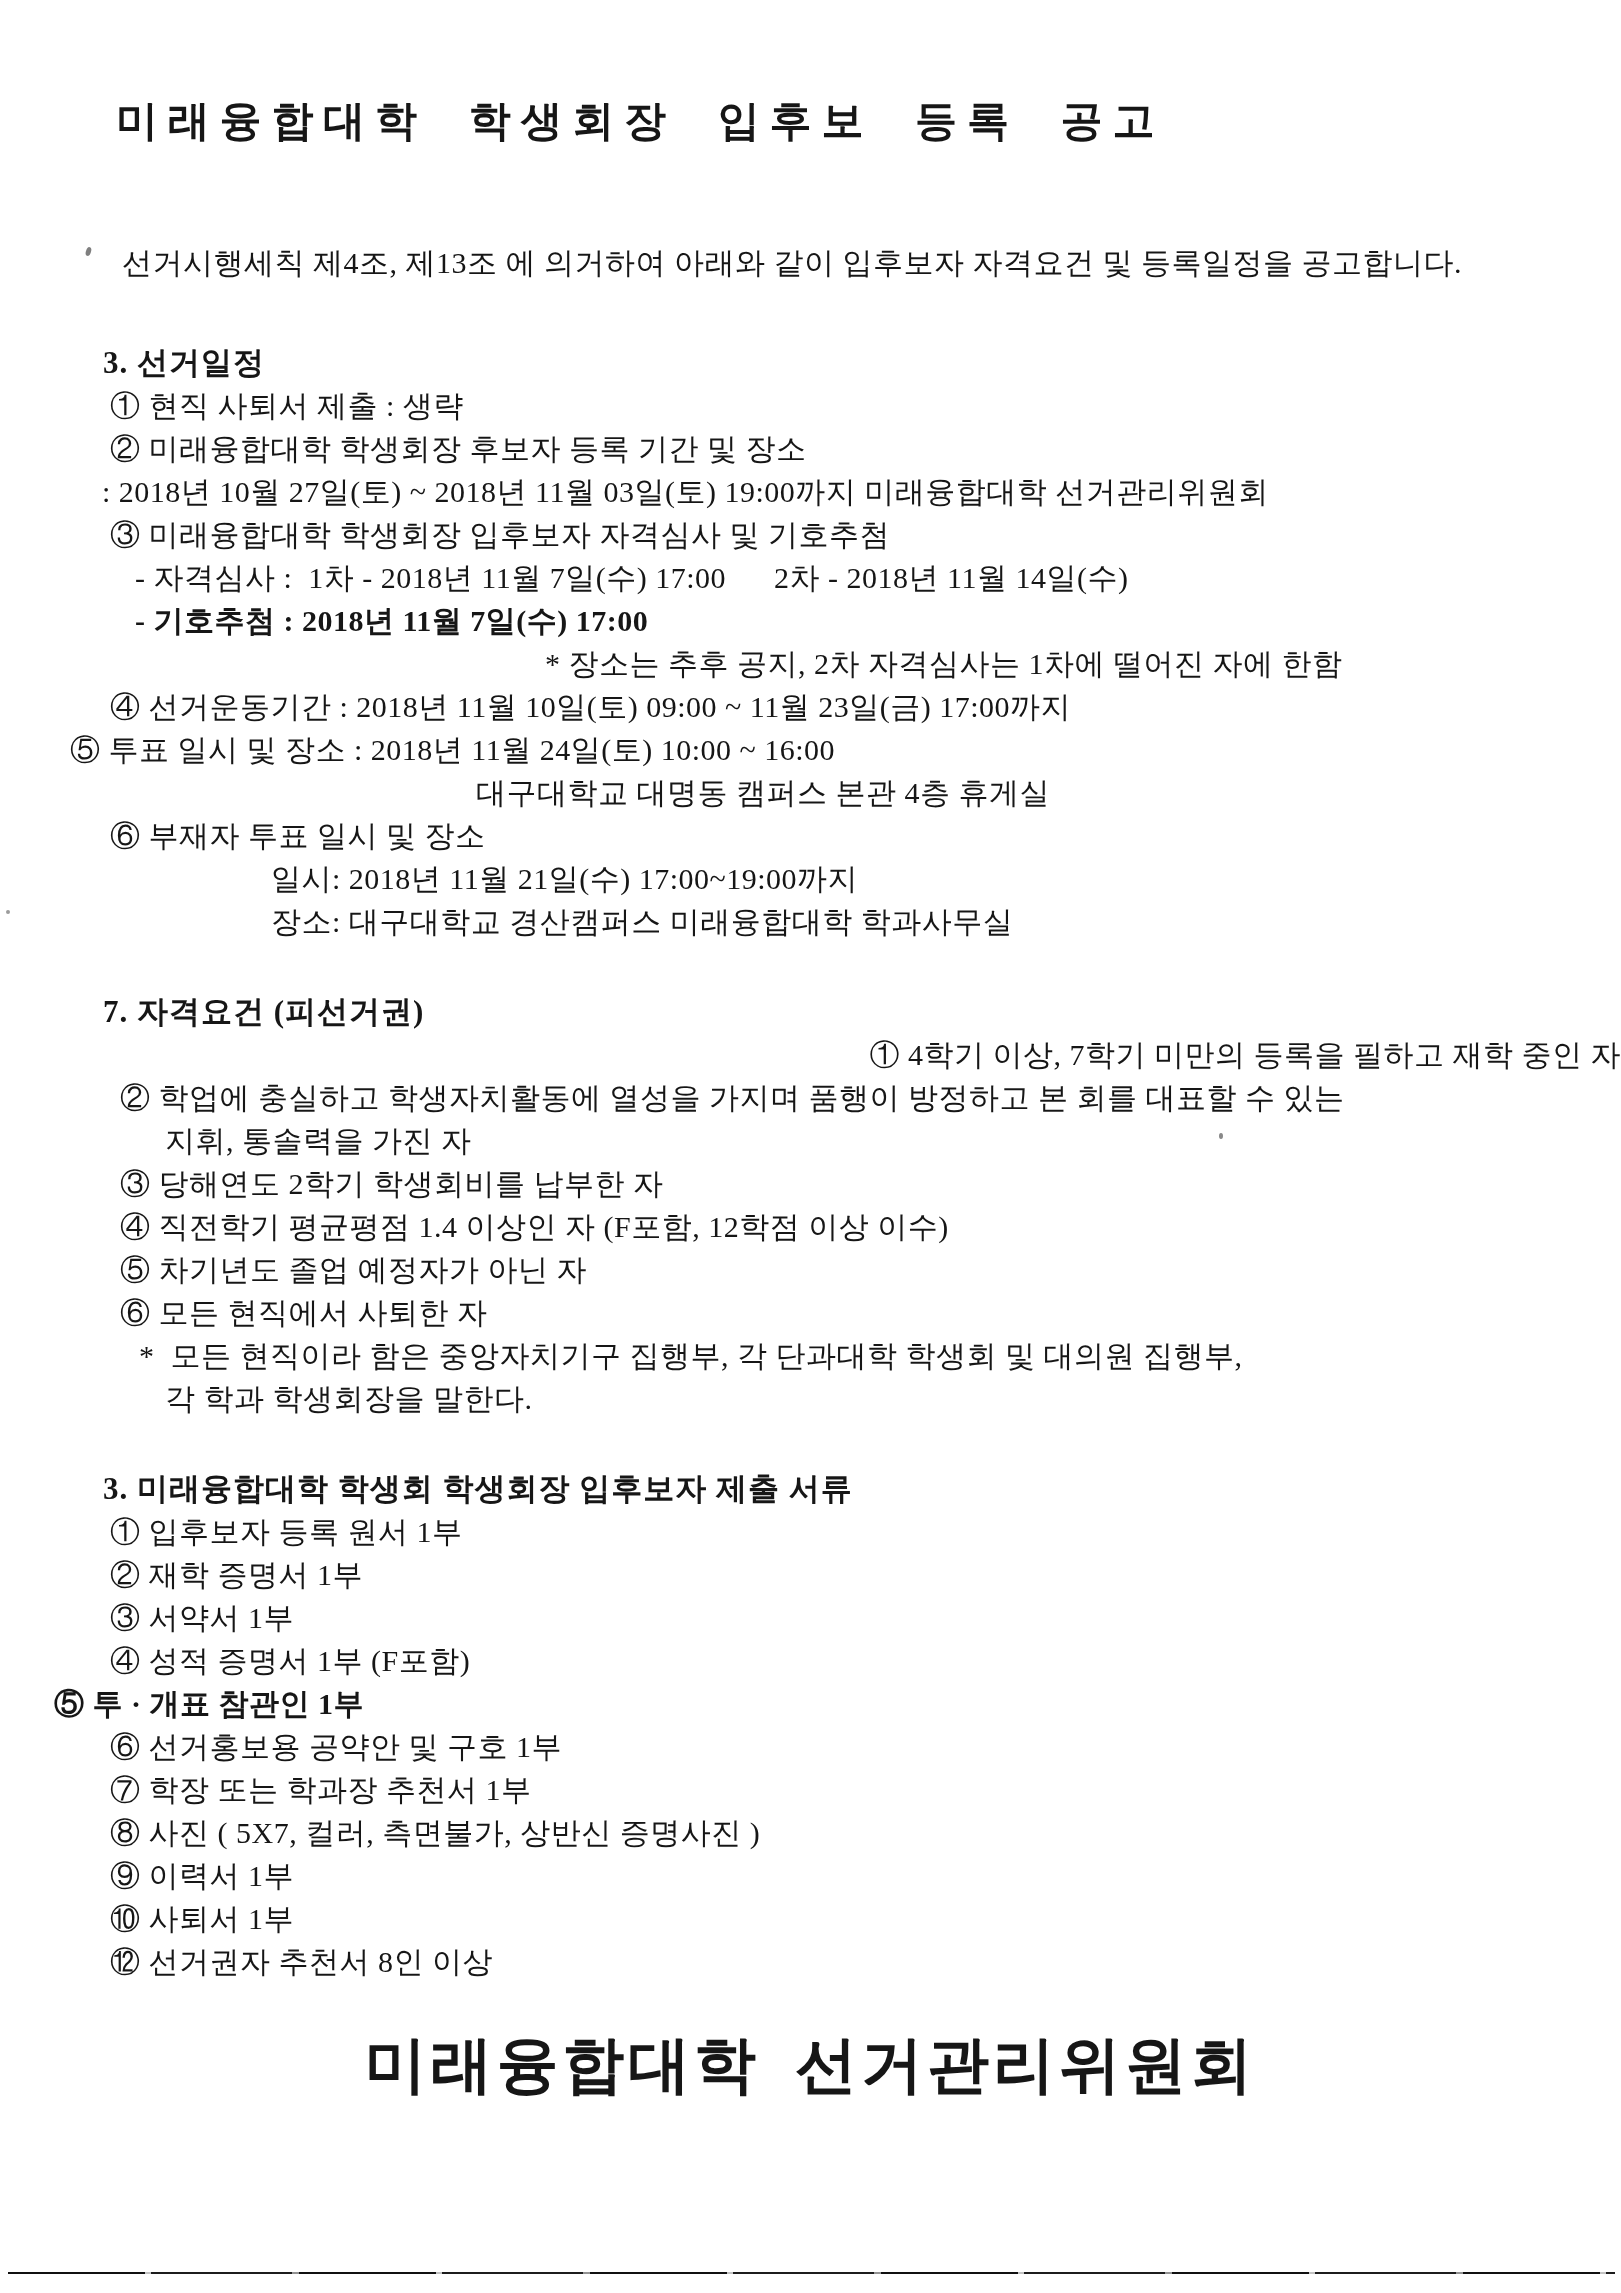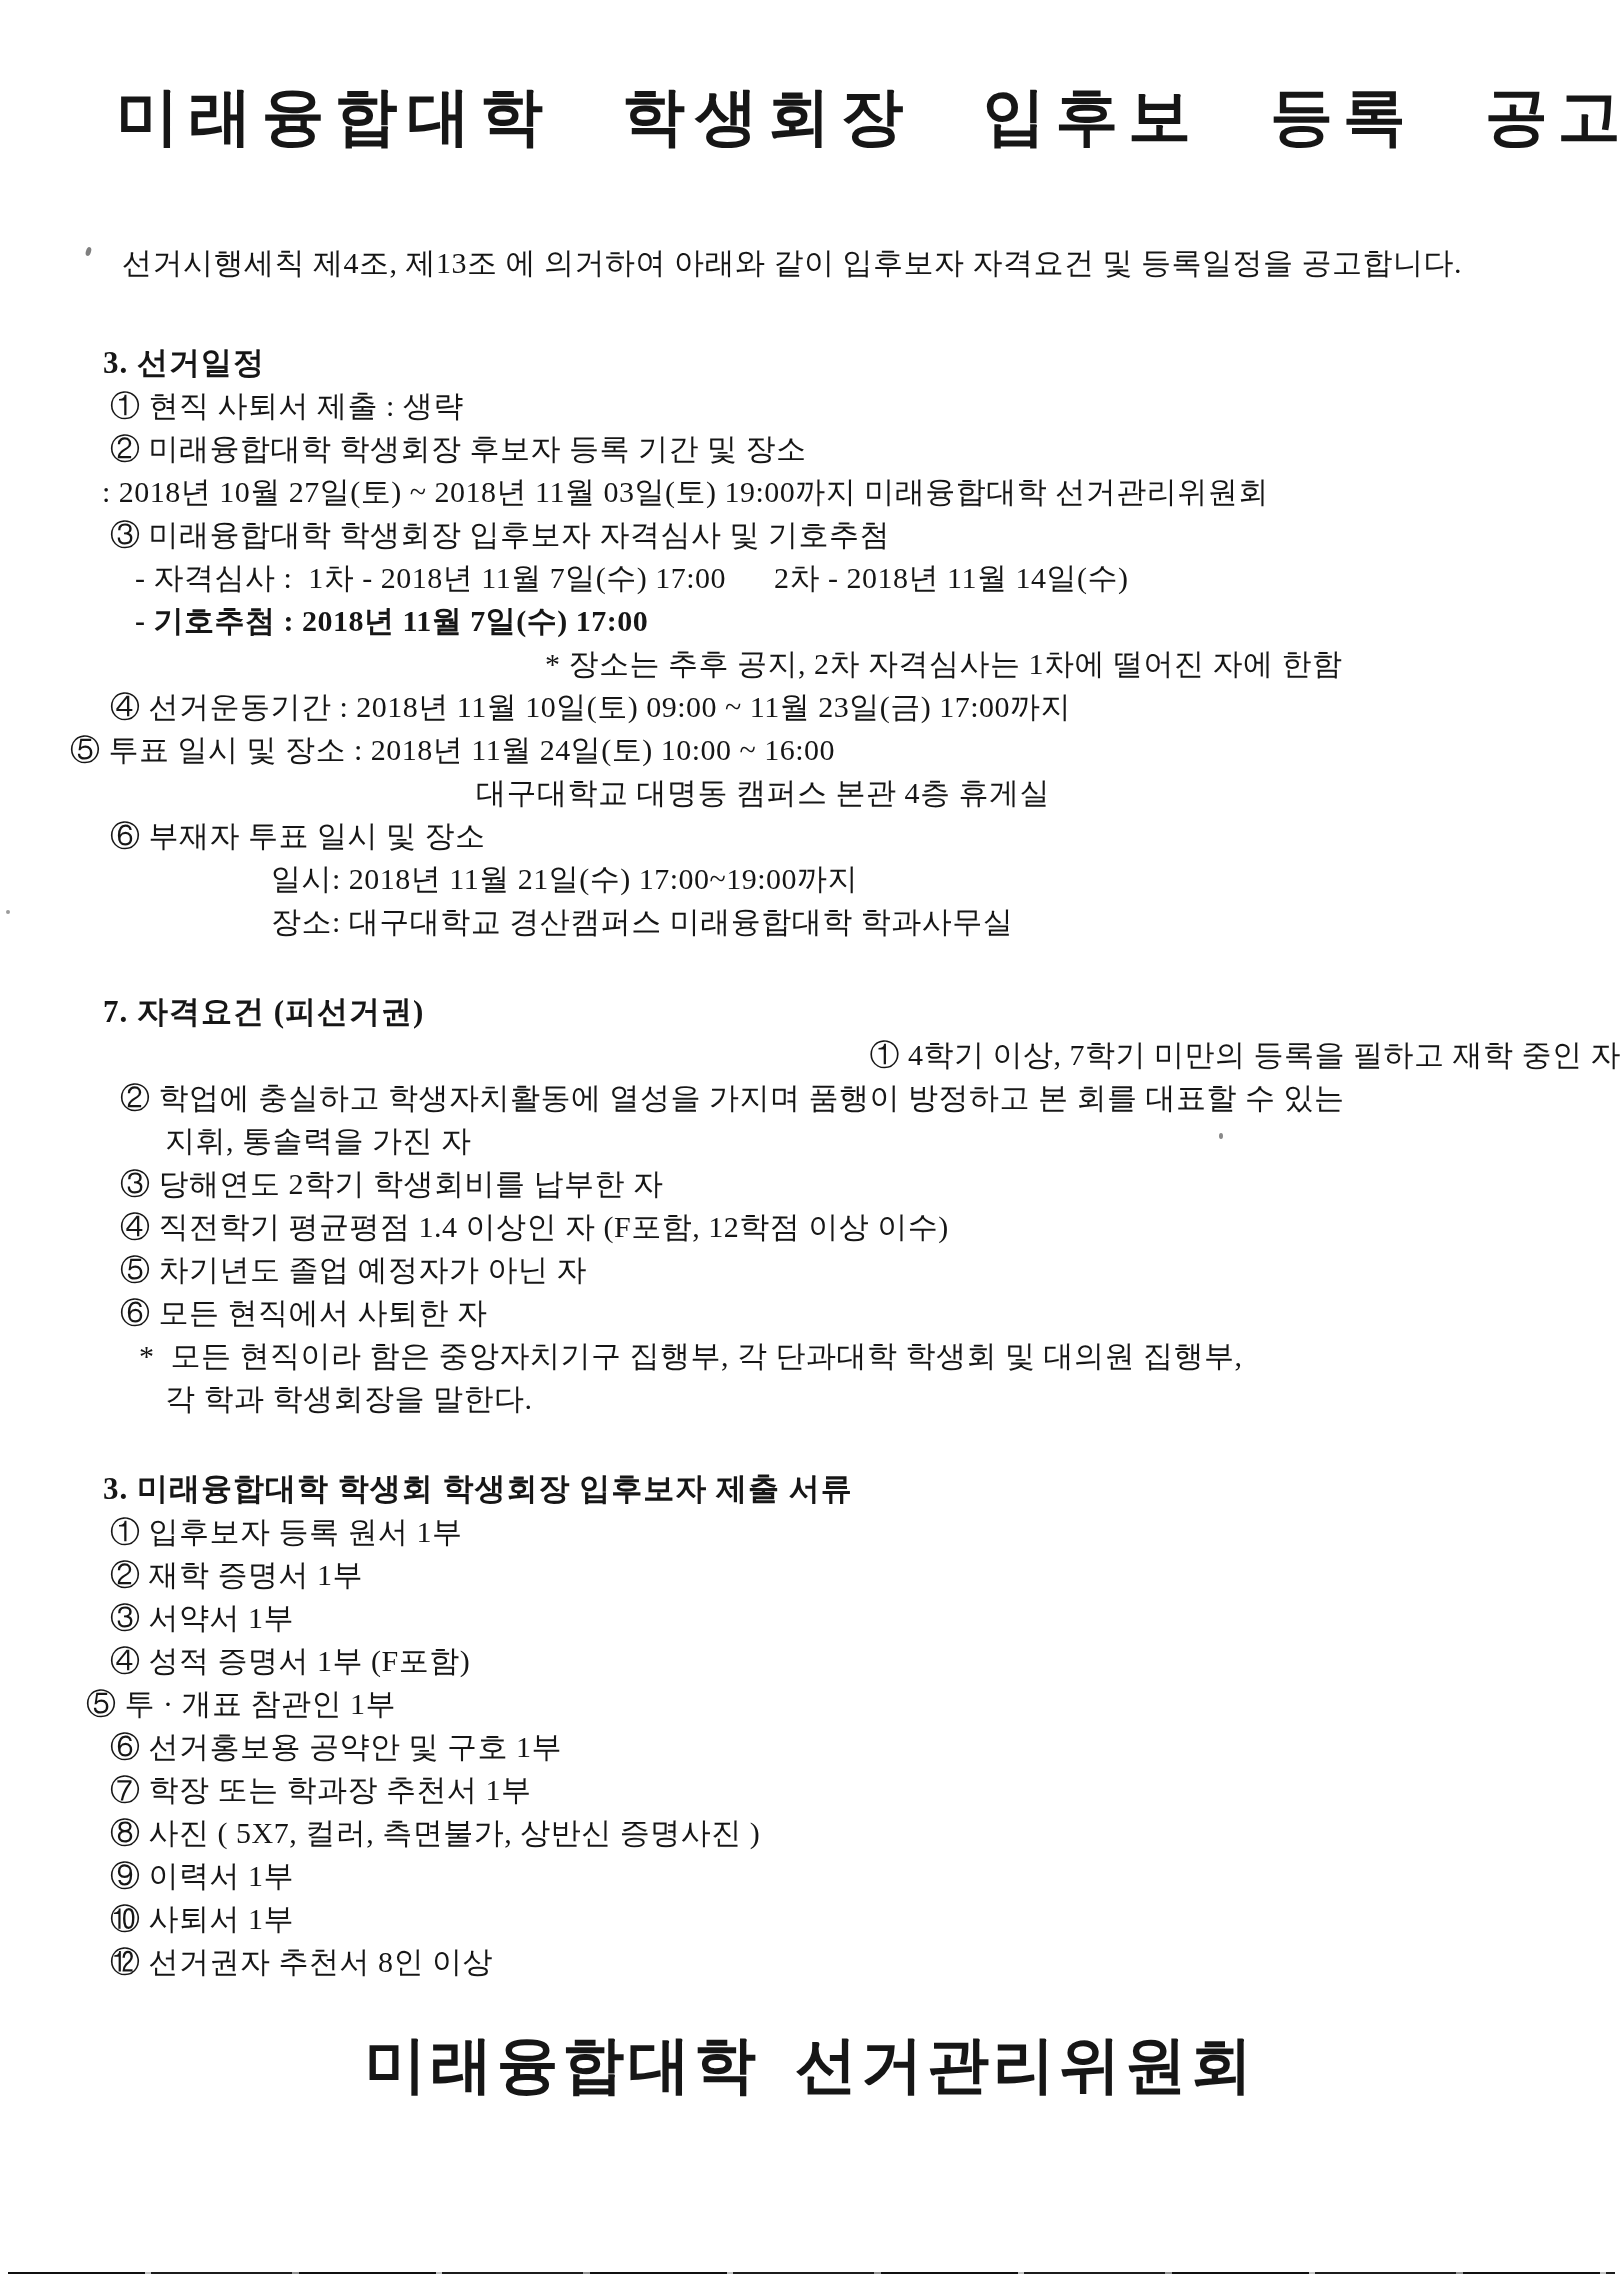--- a/index.html
+++ b/index.html
@@ -15,27 +15,26 @@
     font-family: "Liberation Serif", "DejaVu Serif", serif;
   }
   .page {
     position: absolute;
     inset: 0;
     background: #ffffff;
     color: #161616;
   }
   .title {
     margin: 84px 0 0 116px;
-    font-size: 63px;
+    font-size: 42px;
     font-weight: 700;
     letter-spacing: 9.8px;
     word-spacing: 21.6px;
     line-height: 75px;
     white-space: pre;
-    font-family: Liberation Mono, monospace;
   }
   .intro {
     margin: 82px 0 0 122px;
     font-size: 30px;
     line-height: 43px;
     letter-spacing: 0.5px;
     white-space: pre;
   }
   .sections {
     display: block;
@@ -123,21 +122,21 @@
         <div class="doc-line" style="margin-left: 120px;">⑥ 모든 현직에서 사퇴한 자</div>
         <div class="doc-line" style="margin-left: 139px;">*  모든 현직이라 함은 중앙자치기구 집행부, 각 단과대학 학생회 및 대의원 집행부,</div>
         <div class="doc-line" style="margin-left: 165px;">각 학과 학생회장을 말한다.</div>
       </section>
       <section class="doc-section">
         <div class="sec-heading" style="margin-left: 103px;">3. 미래융합대학 학생회 학생회장 입후보자 제출 서류</div>
         <div class="doc-line" style="margin-left: 110px;">① 입후보자 등록 원서 1부</div>
         <div class="doc-line" style="margin-left: 110px;">② 재학 증명서 1부</div>
         <div class="doc-line" style="margin-left: 110px;">③ 서약서 1부</div>
         <div class="doc-line" style="margin-left: 110px;">④ 성적 증명서 1부 (F포함)</div>
-        <div class="doc-line" style="margin-left: 86px;">⑤ 투 · 개표 참관인 1부</div>
+        <div class="doc-line" style="margin-left: 54px; font-weight: bold;">⑤ 투 · 개표 참관인 1부</div>
         <div class="doc-line" style="margin-left: 110px;">⑥ 선거홍보용 공약안 및 구호 1부</div>
         <div class="doc-line" style="margin-left: 110px;">⑦ 학장 또는 학과장 추천서 1부</div>
         <div class="doc-line" style="margin-left: 110px;">⑧ 사진 ( 5X7, 컬러, 측면불가, 상반신 증명사진 )</div>
         <div class="doc-line" style="margin-left: 110px;">⑨ 이력서 1부</div>
         <div class="doc-line" style="margin-left: 110px;">⑩ 사퇴서 1부</div>
         <div class="doc-line" style="margin-left: 110px;">⑫ 선거권자 추천서 8인 이상</div>
       </section>
     </main>
 
   <div class="footer-sig">미래융합대학 선거관리위원회</div>

